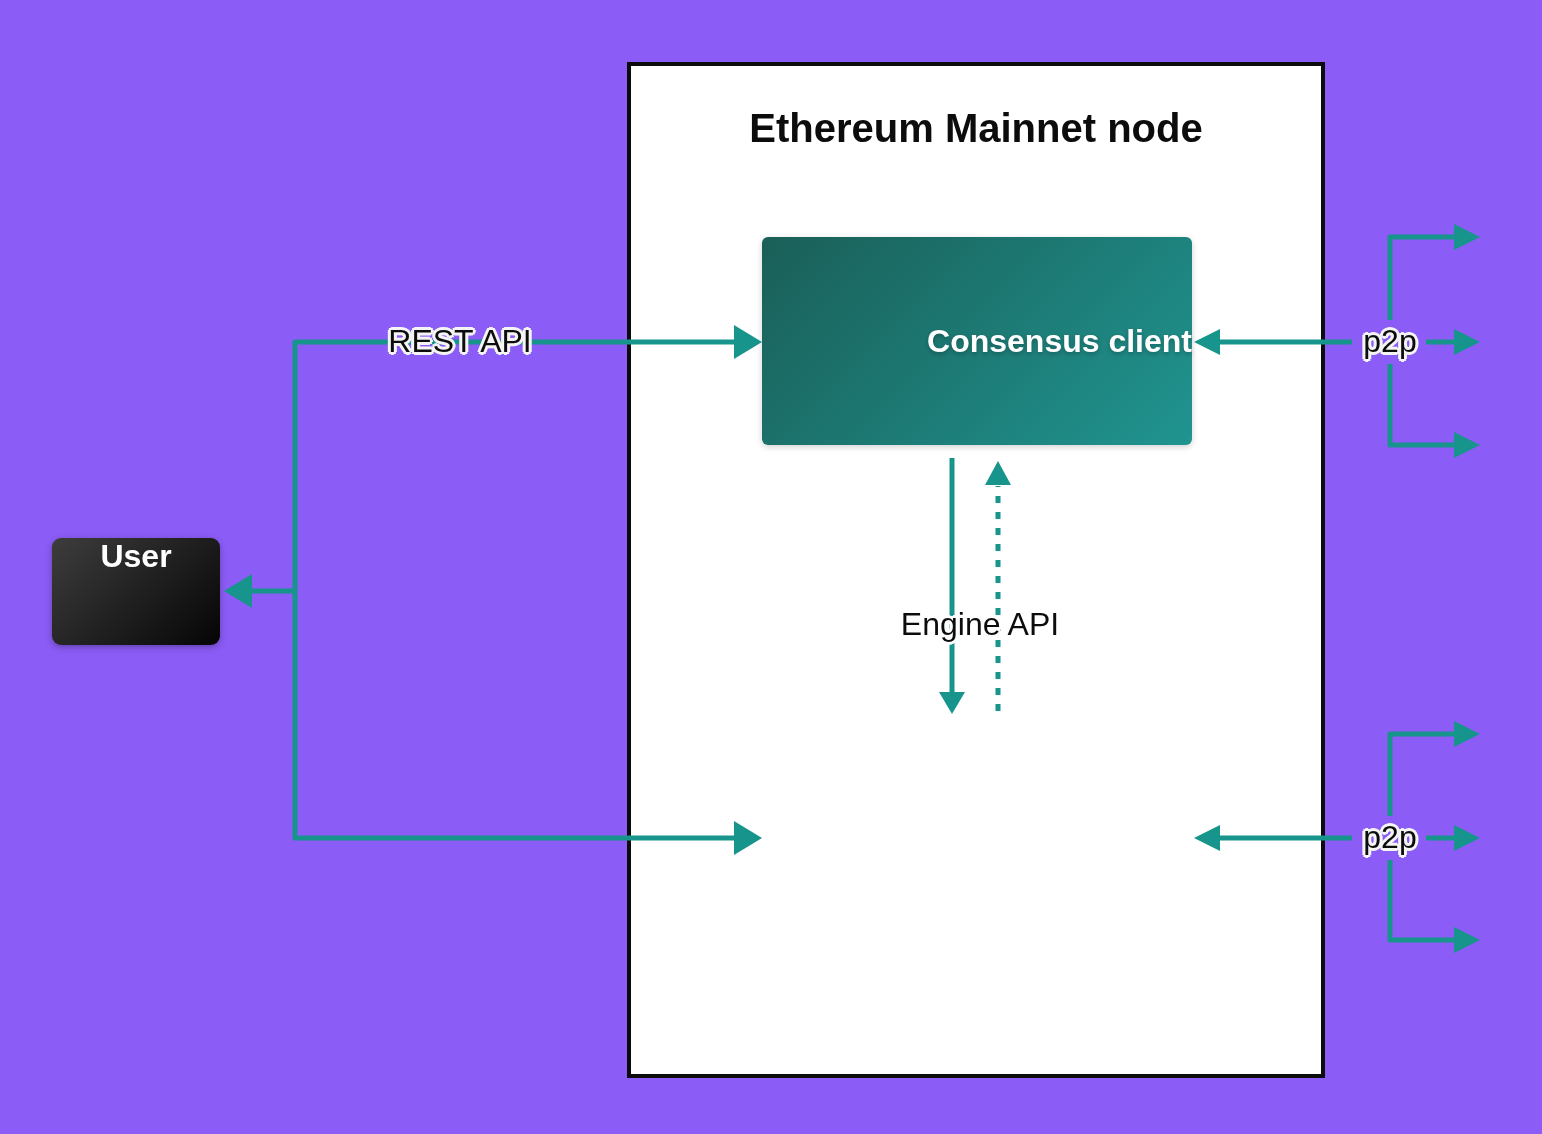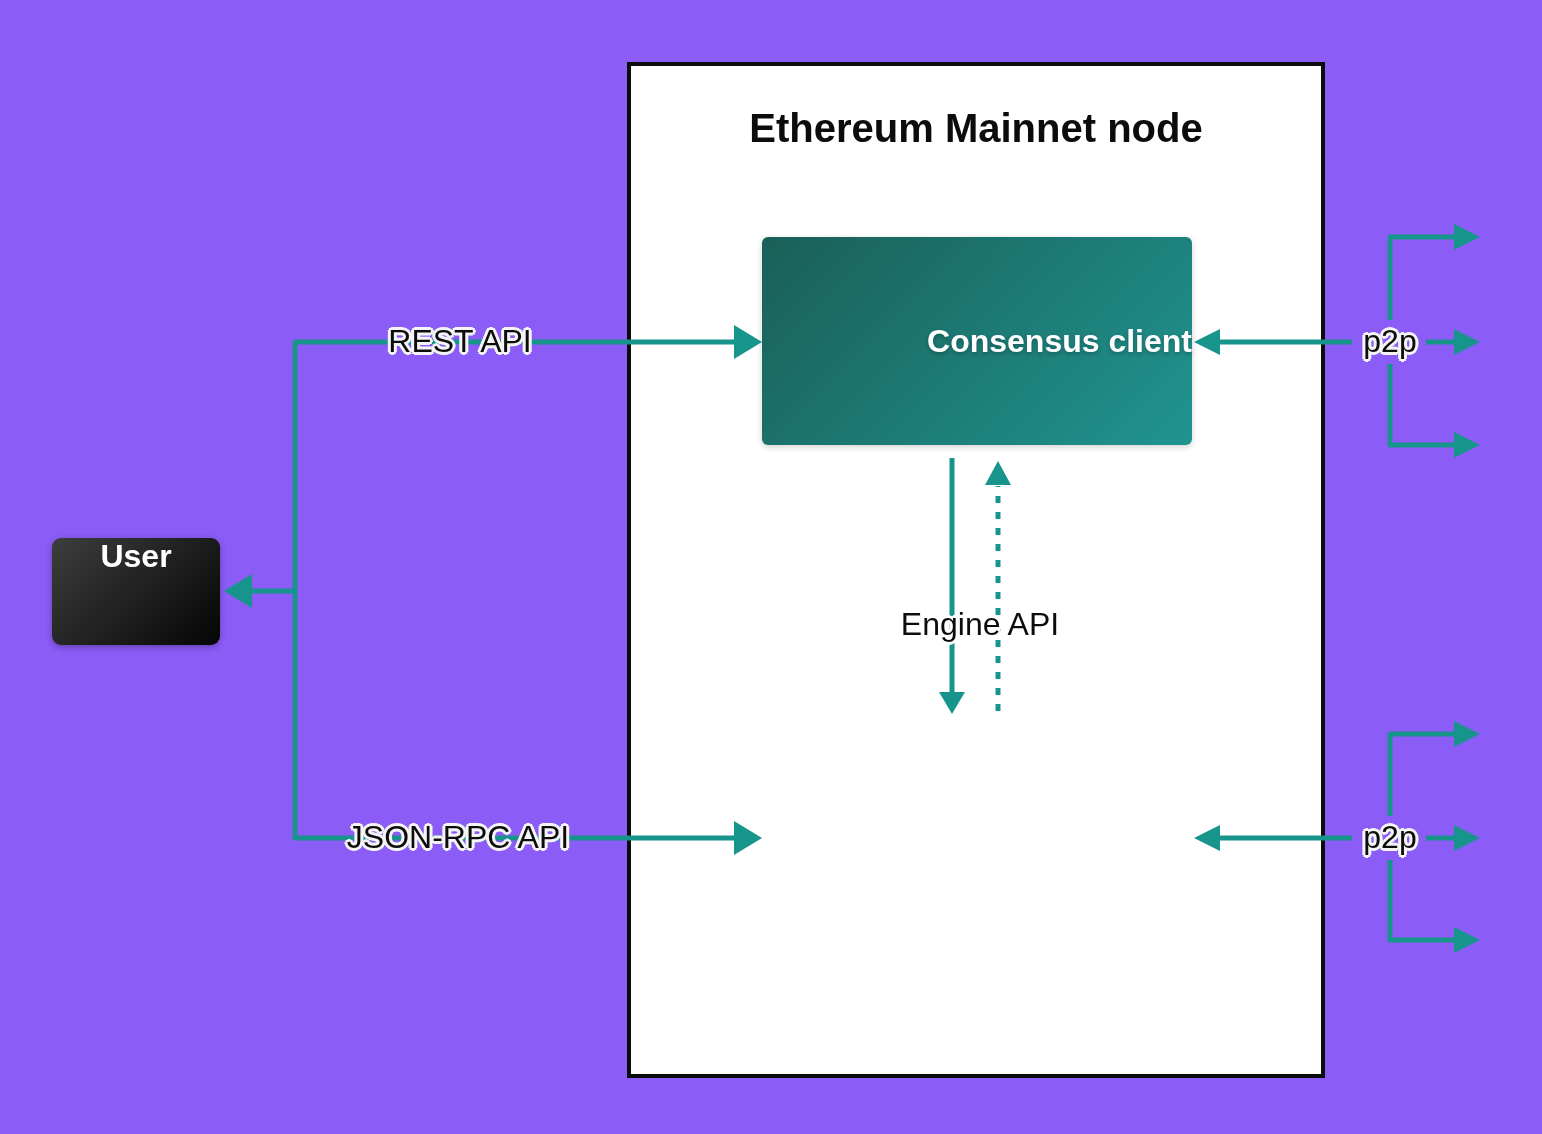--- a/index.html
+++ b/index.html
@@ -105,18 +105,17 @@
         <path d="M 1426 838 L 1456 838"></path>
         <polygon fill="#17948c" stroke="none" points="1194,838 1220,825 1220,851"></polygon>
         <polygon fill="#17948c" stroke="none" points="1480,734 1454,721 1454,747"></polygon>
         <polygon fill="#17948c" stroke="none" points="1480,838 1454,825 1454,851"></polygon>
         <polygon fill="#17948c" stroke="none" points="1480,940 1454,927 1454,953"></polygon>
       </g>
     </g>
   </svg>
 
   <div class="edge-label lbl-rest">REST API</div>
-  <div class="edge-label lbl-json">JSON-RPC API</div>
   <div class="edge-label on-white lbl-engine">Engine API</div>
   <div class="edge-label lbl-p2p-top">p2p</div>
   <div class="edge-label lbl-p2p-bottom">p2p</div>
 
 </div>
 
 </body></html>

